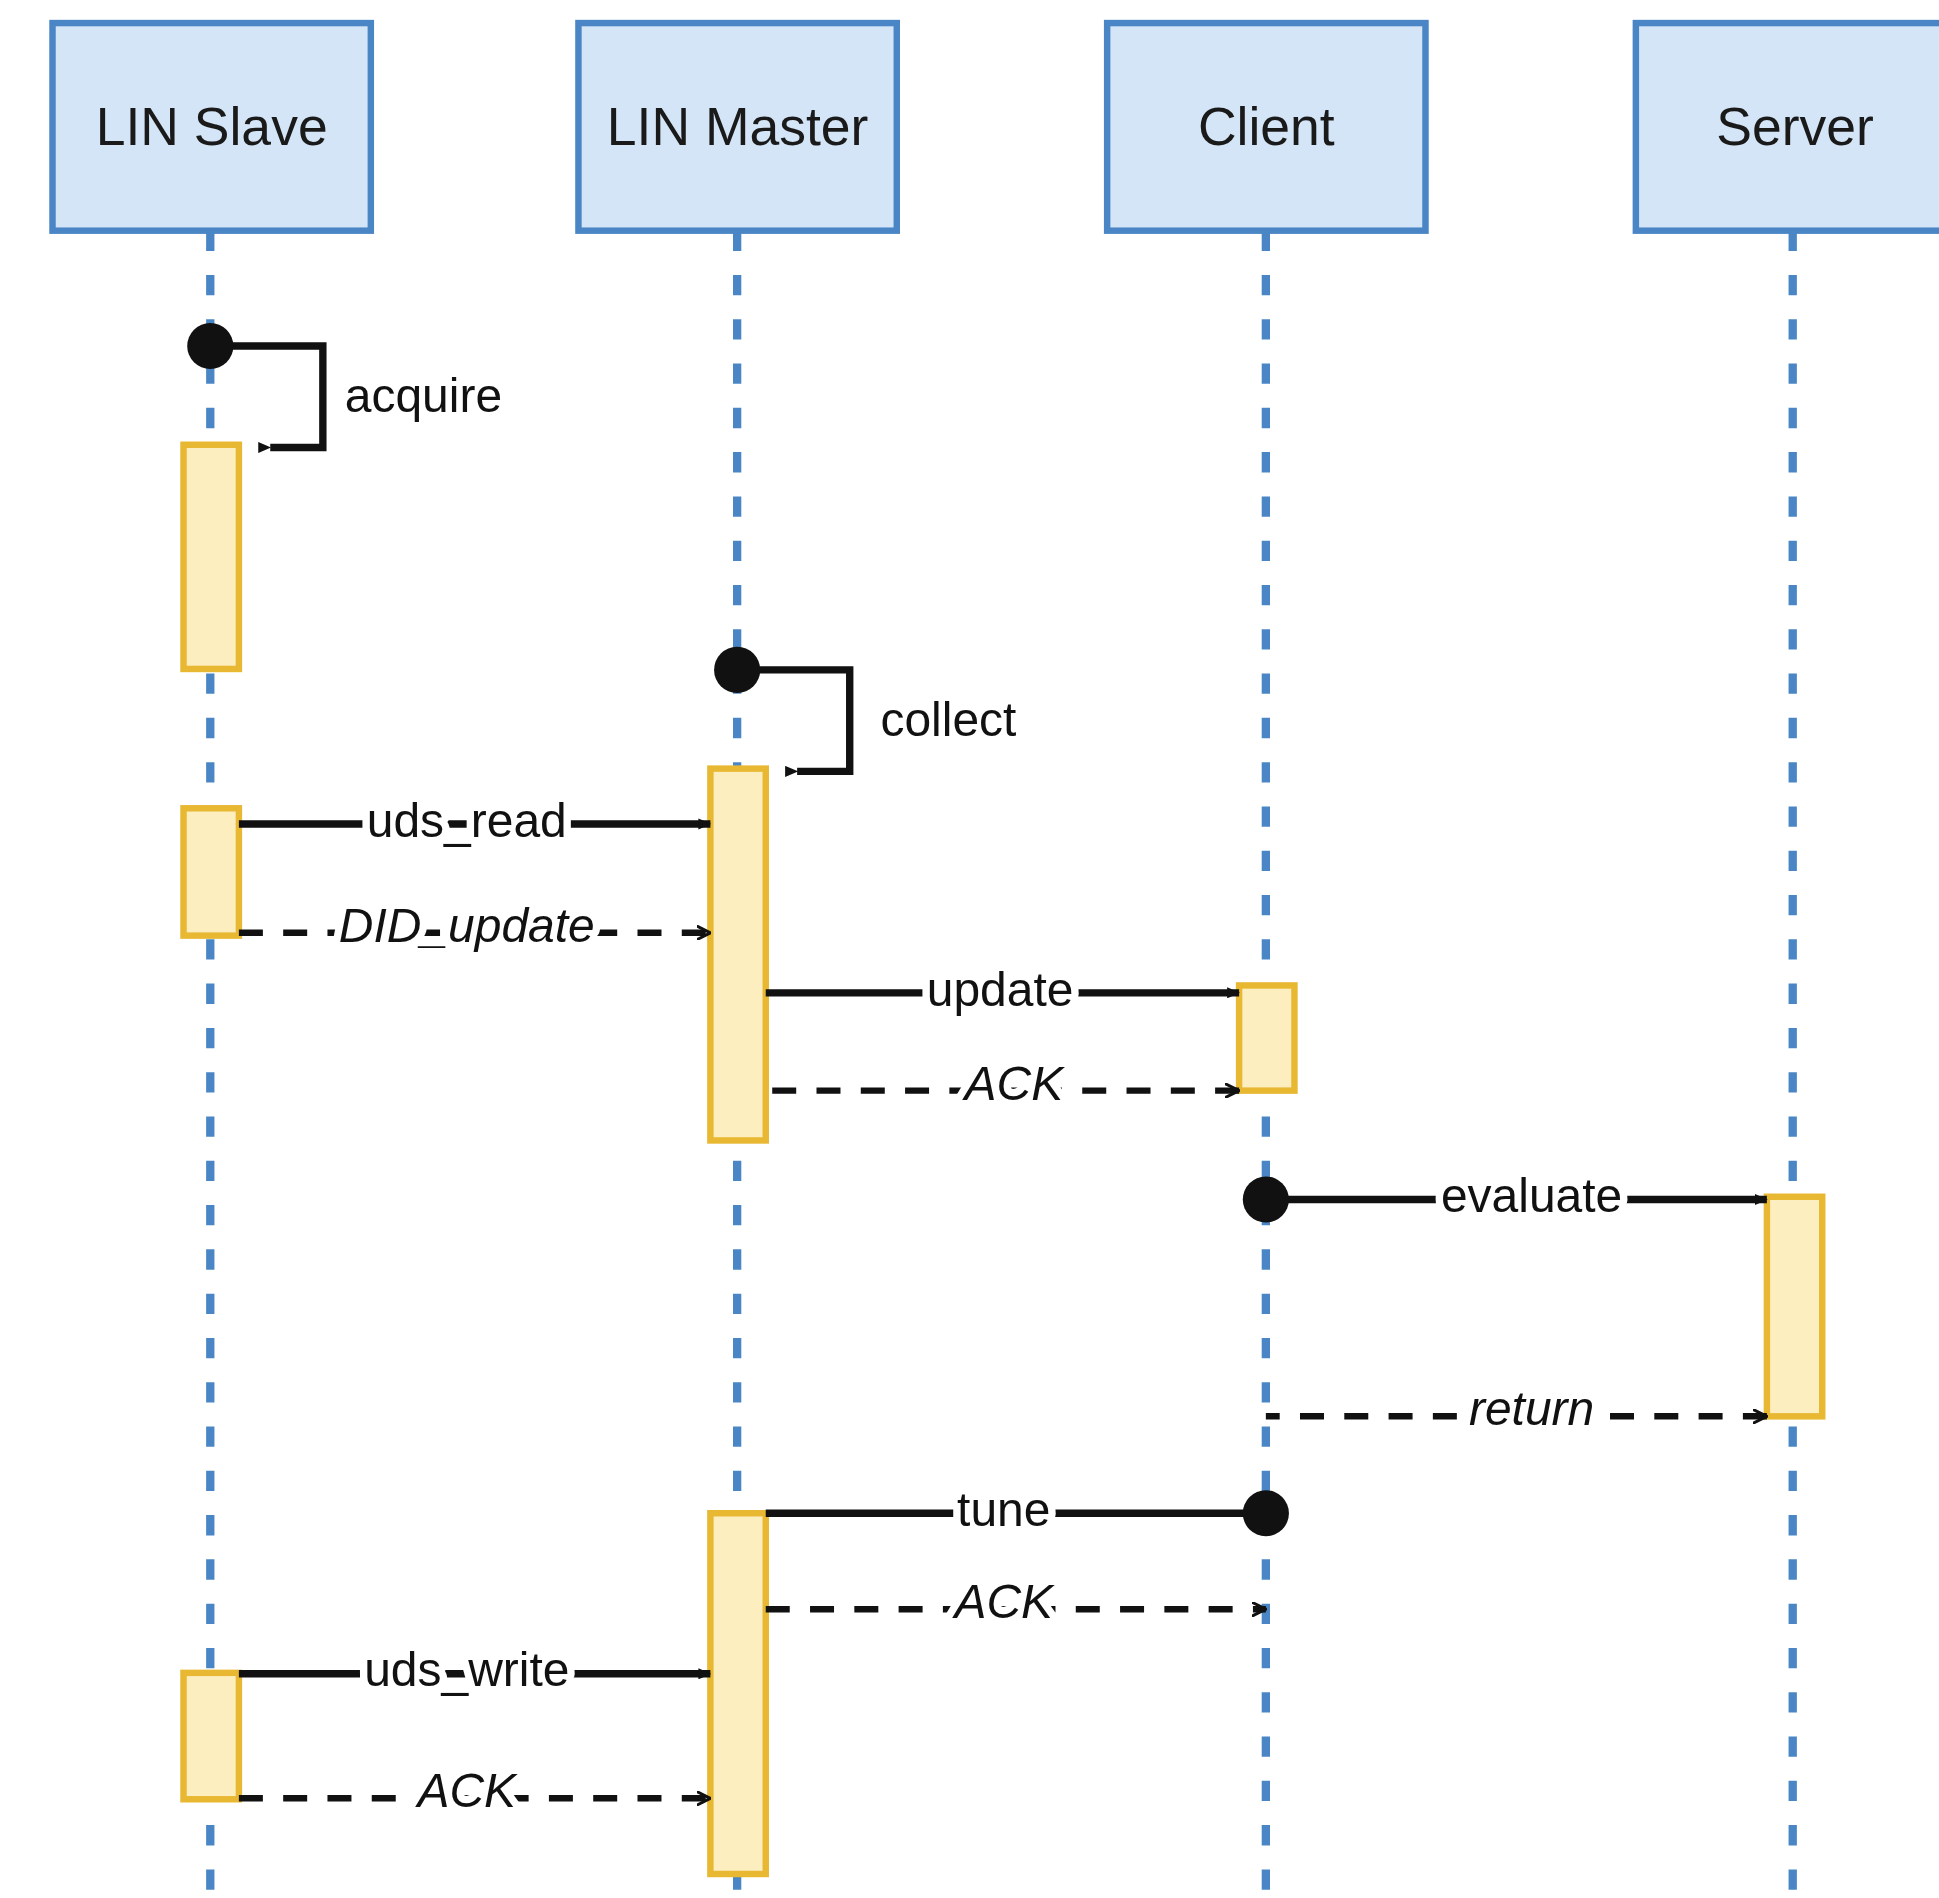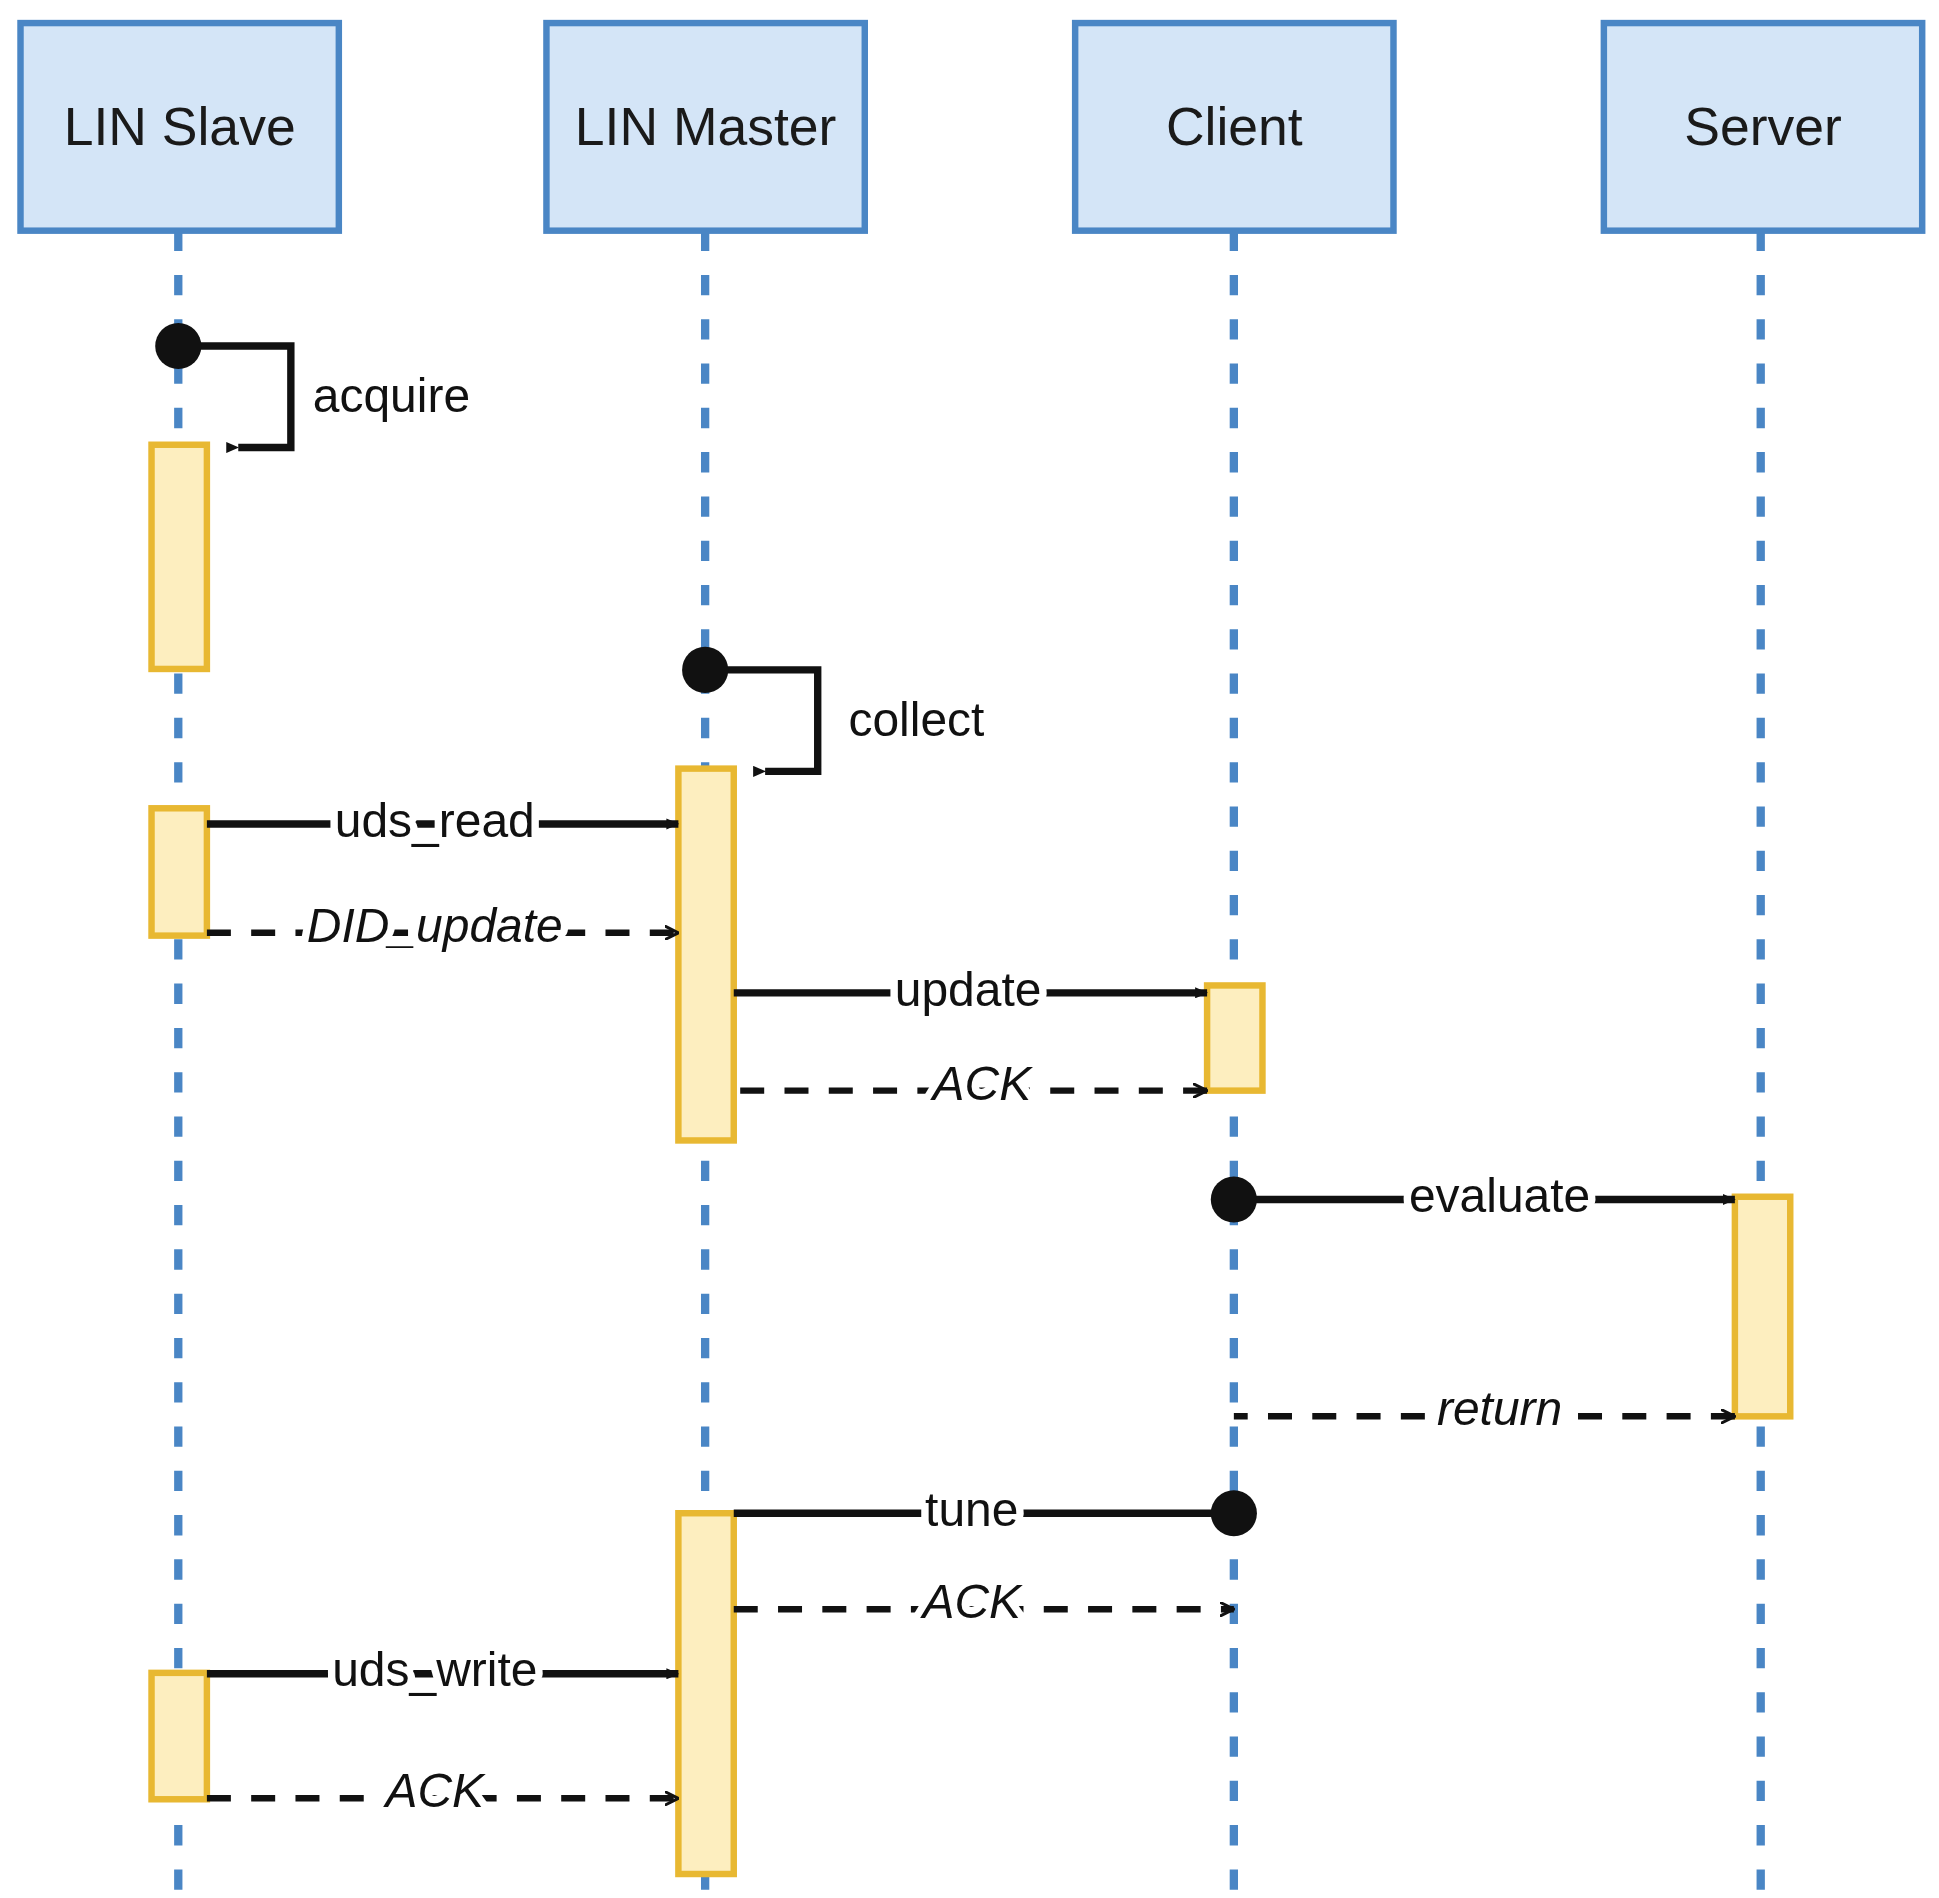--- a/index.html
+++ b/index.html
@@ -1,17 +1,17 @@
 <!DOCTYPE html>
 <html style="font-size:14.8px"><head>
 <meta charset="utf-8">
 <style>
   html,body{margin:0;padding:0;background:#ffffff;}
   body{width:1939px;height:1898px;font-family:"Liberation Sans",sans-serif;position:relative;overflow:hidden;}
-  #stage{position:absolute;inset:0;width:1566px;height:1898px;}
+  #stage{position:absolute;inset:0;width:1566px;height:1898px;margin-left:32px;}
   #stage svg{position:absolute;top:0;left:0;width:1939px;height:1898px;display:block;}
   .lbl{font-family:"Liberation Sans",sans-serif;}
   .participant-label{font-size:58px;fill:#1a1a1a;text-anchor:middle;dominant-baseline:middle;}
   .msg-label{font-size:52px;fill:#111111;text-anchor:middle;dominant-baseline:middle;}
   .msg-label.ital{font-style:italic;}
 </style>
 </head>
 <body>
 
 <div id="stage">

